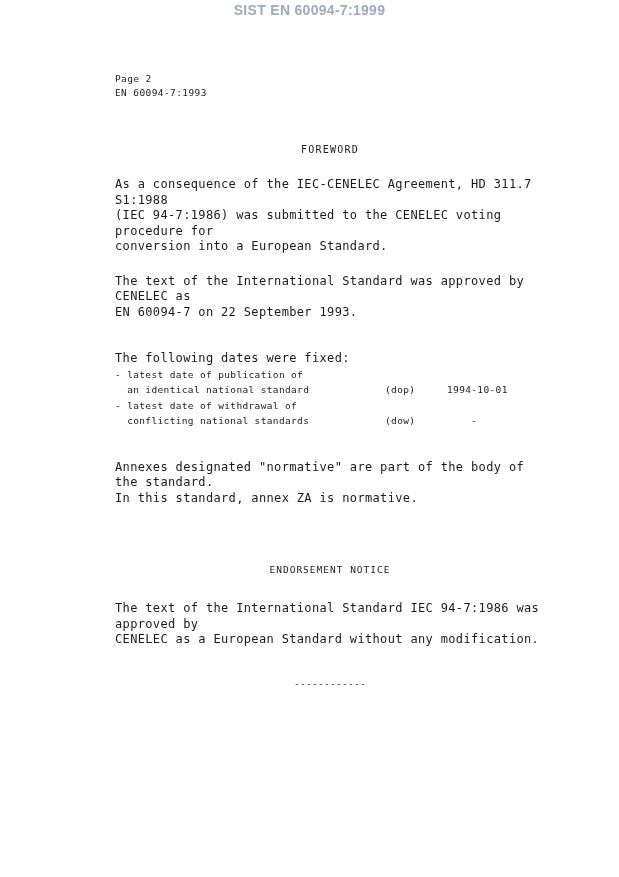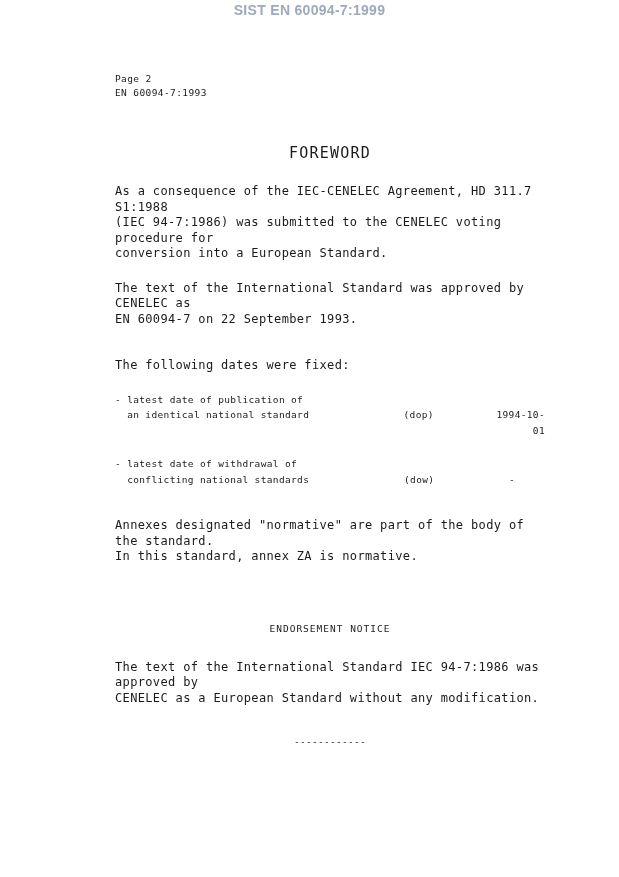--- a/index.html
+++ b/index.html
@@ -39,21 +39,21 @@
     width: 430px;
   }
   .hdr {
     font-size: 9.5px;
     line-height: 14px;
     letter-spacing: 0.4px;
     color: #1a1a1a;
   }
   .title {
     text-align: center;
-    font-size: 15px;
+    font-size: 10px;
     letter-spacing: 1.2px;
     margin-top: 44px;
     color: #1a1a1a;
   }
   .para {
     font-size: 12px;
     line-height: 15.5px;
     letter-spacing: 0.35px;
     color: #1a1a1a;
     margin-top: 22px;
@@ -65,22 +65,20 @@
   .dates-intro {
     margin-top: 31px;
   }
   .date-row {
     display: flex;
     align-items: flex-start;
     font-size: 9.5px;
     line-height: 15.5px;
     letter-spacing: 0.35px;
     color: #1a1a1a;
-    margin-top: 18px;
-    gap: 19px;
   }
   .date-lines {
     width: 270px;
     white-space: pre-wrap;
   }
   .date-code {
     width: 62px;
     padding-top: 15.5px;
   }
   .date-val {

